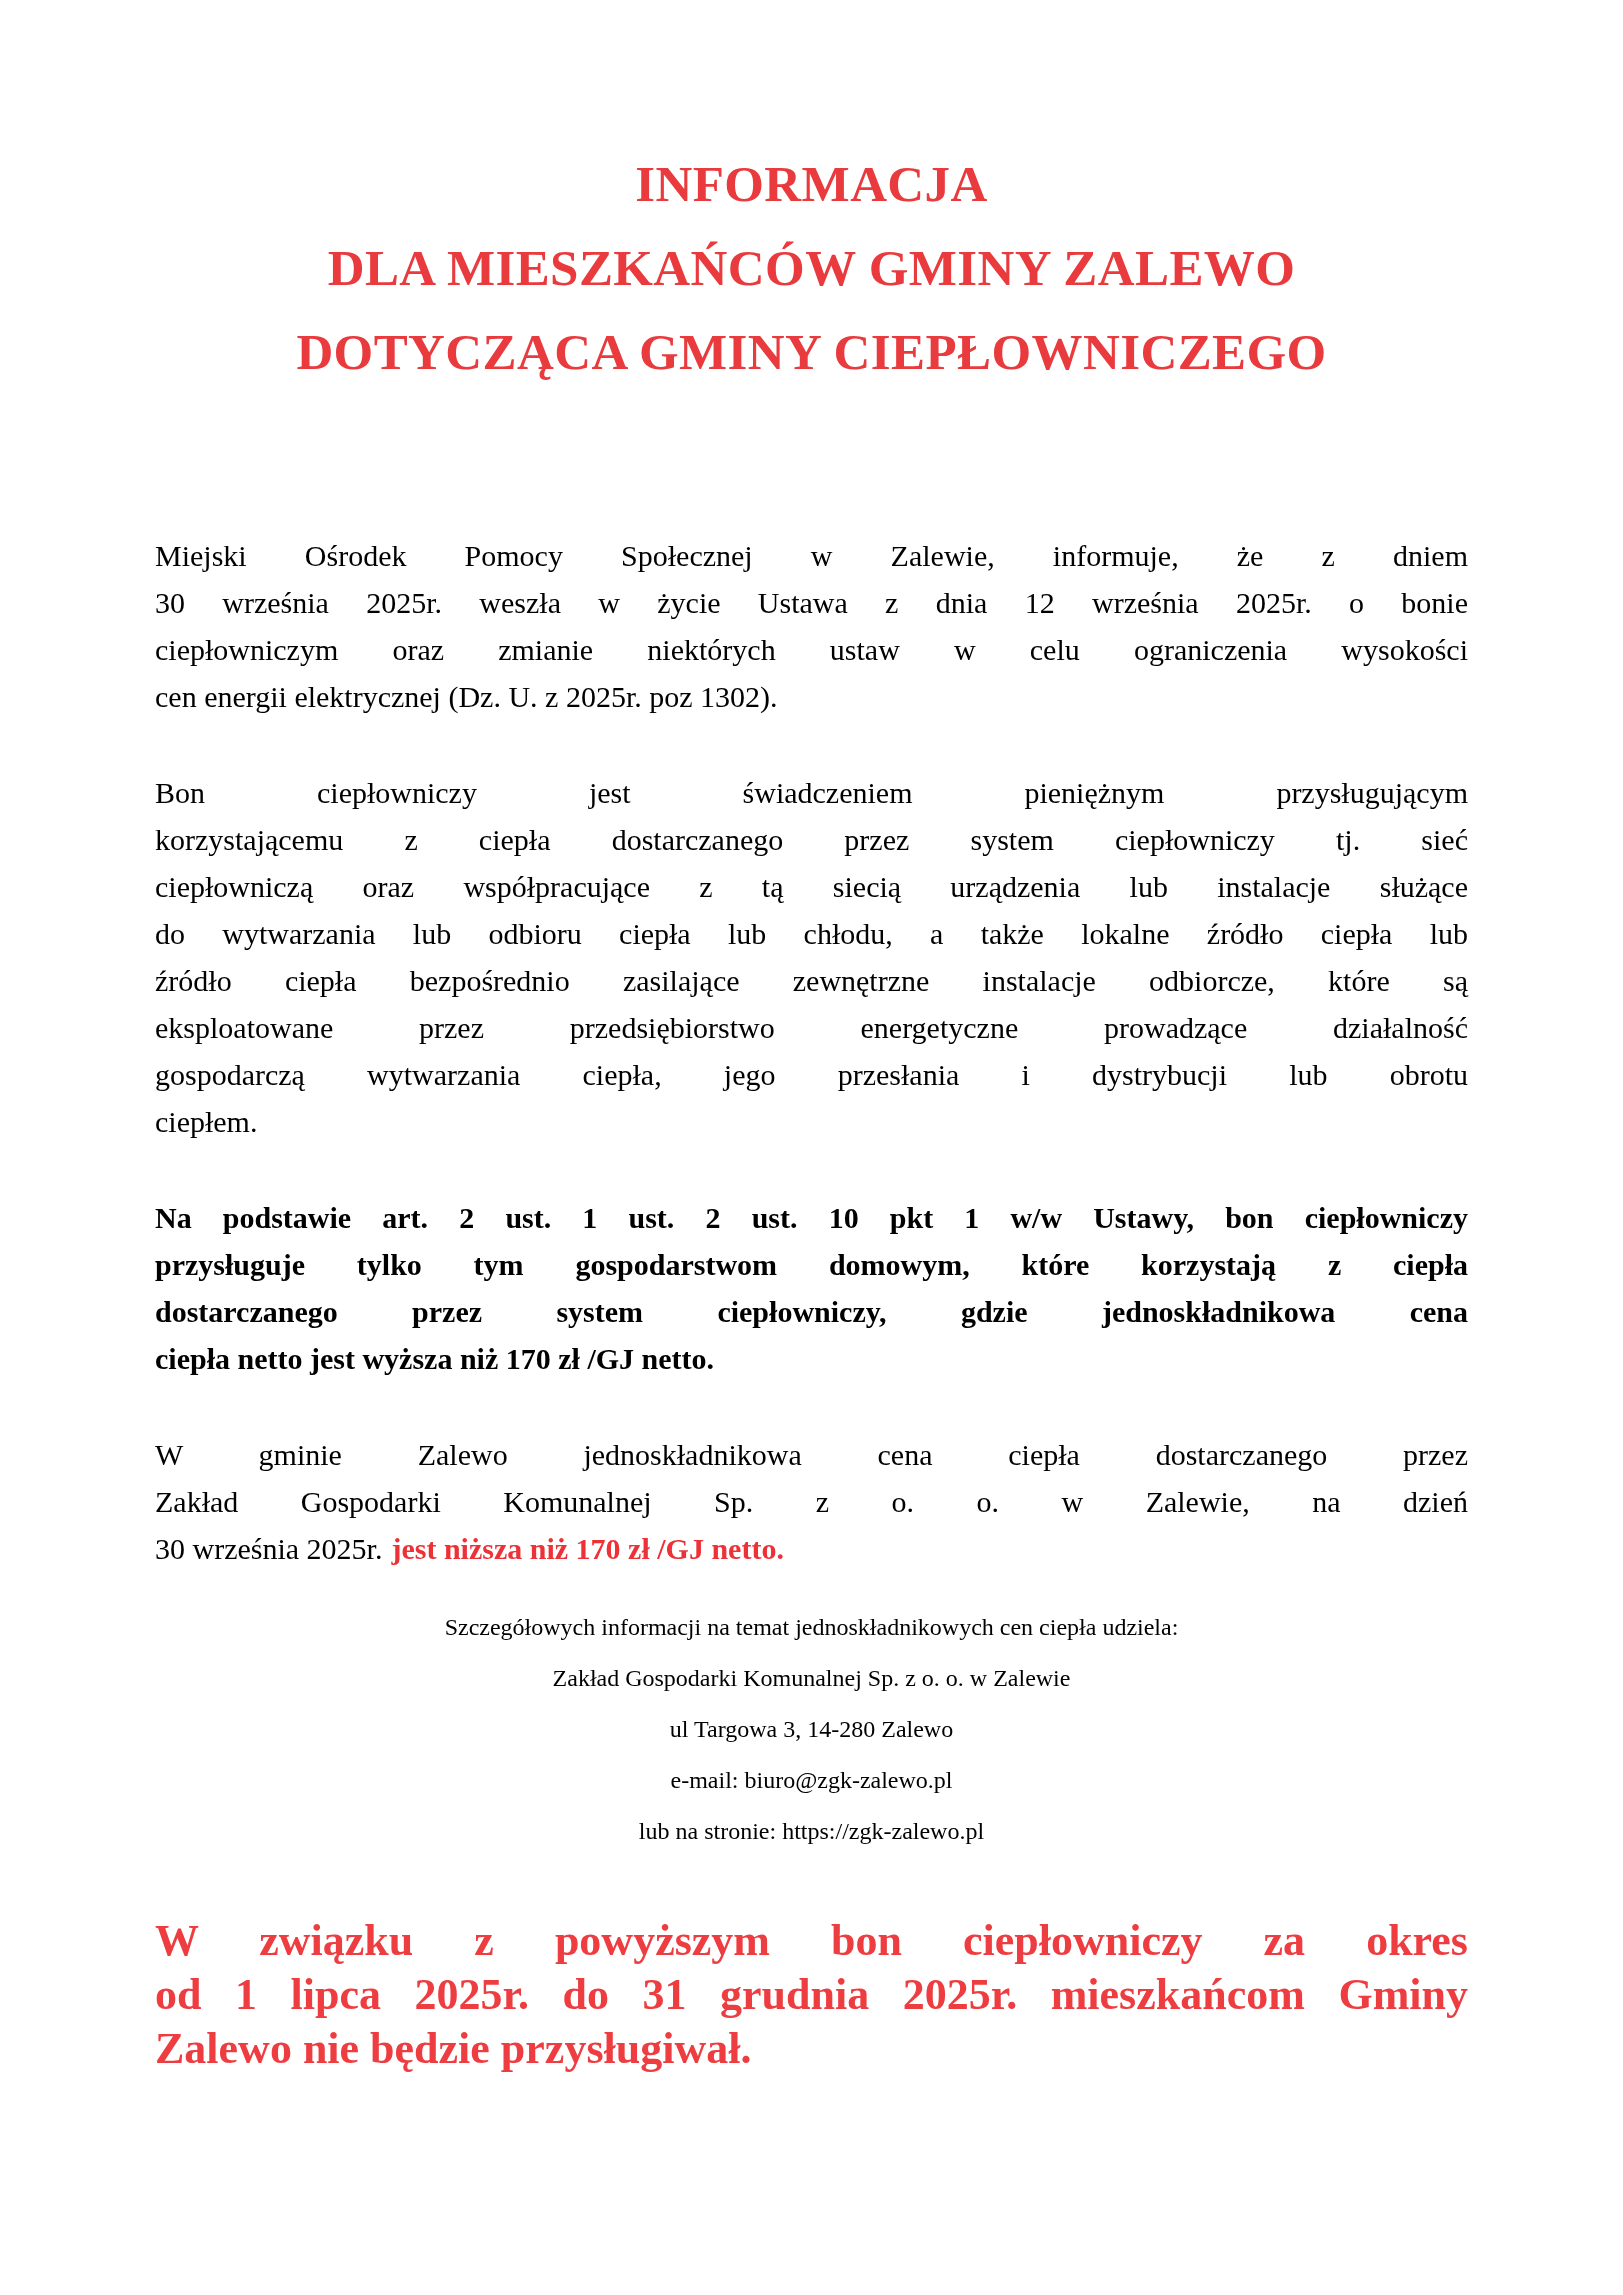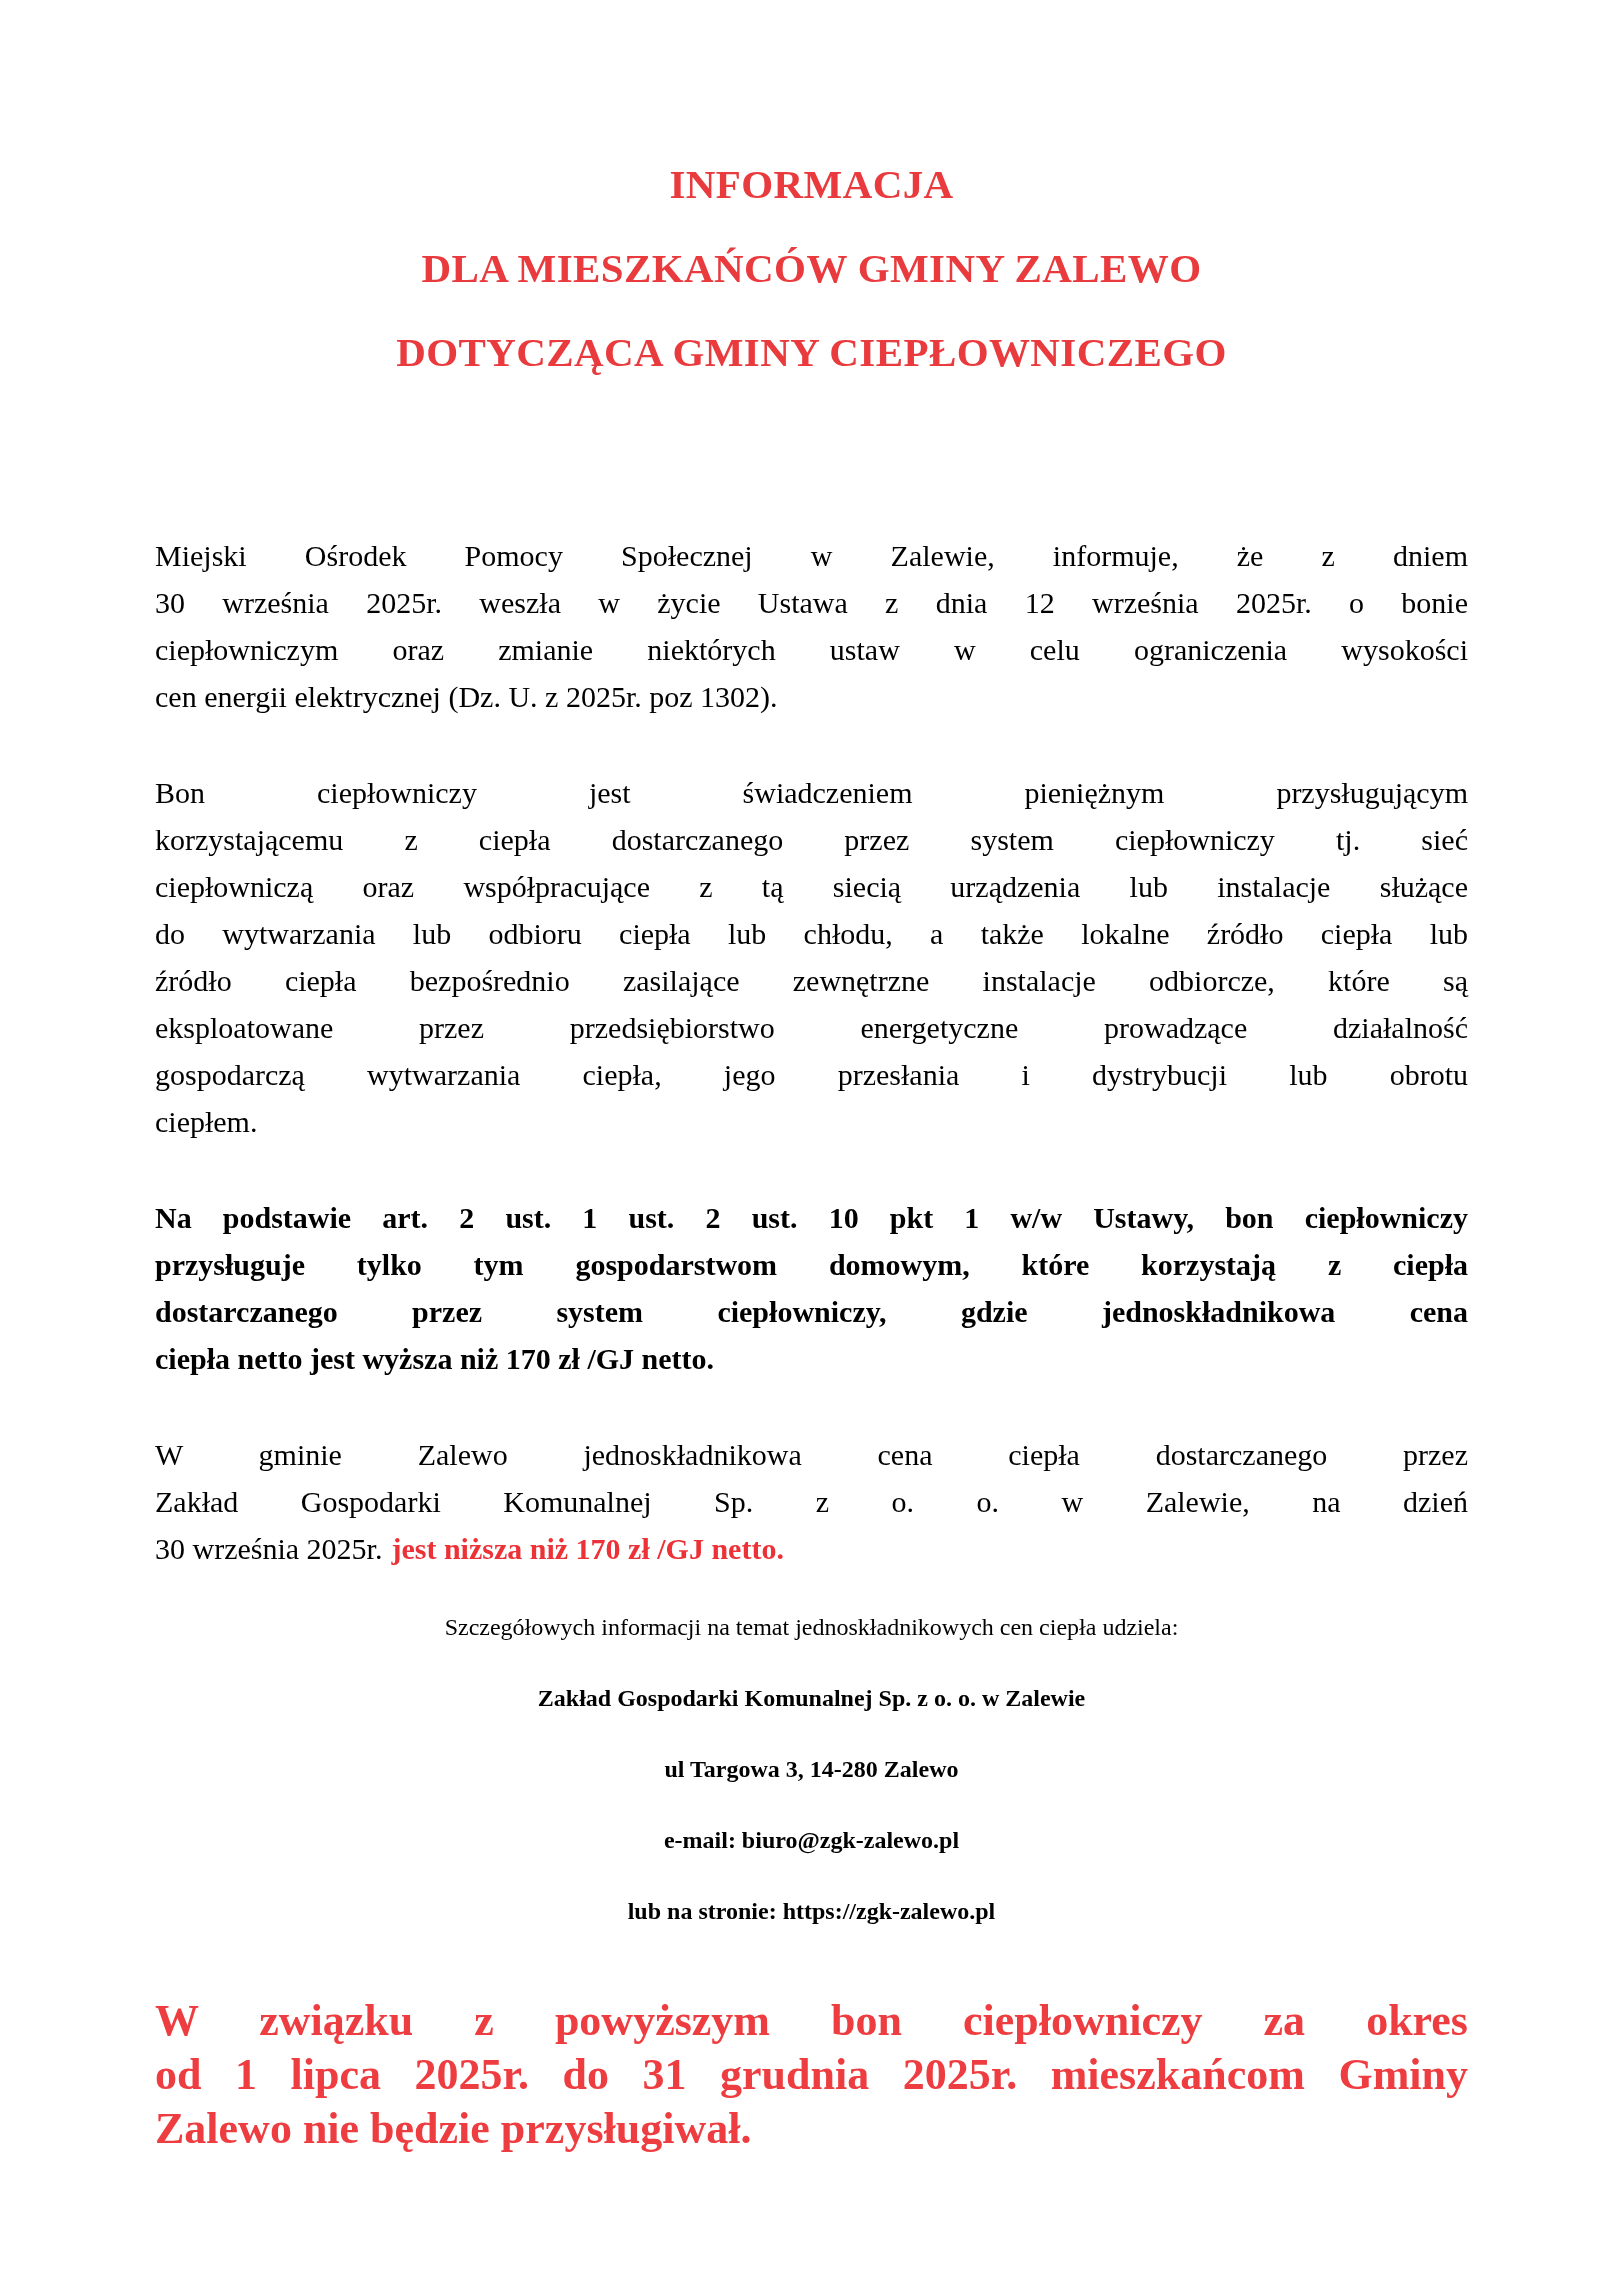--- a/index.html
+++ b/index.html
@@ -24,21 +24,21 @@
     padding:0 155px;
     overflow:hidden;
     hyphens:none;
   }
   
   .title-block{
     margin-top:142px;
     text-align:center;
   }
   .title-line{
-    font-size:41px;
+    font-size:51px;
     line-height:84px;
     font-weight:bold;
     color:var(--red-title);
     letter-spacing:0.4px;
   }
   
   .para{
     font-size:30px;
     line-height:47px;
     color:var(--ink);
@@ -60,21 +60,21 @@
     font-weight:bold;
     margin-left:0.3em;
   }
   
   .contact-block{
     margin-top:30px;
     text-align:center;
     font-size:24px;
     line-height:51px;
   }
-  .contact-line.bold{font-weight:bold;margin-top:20px;}
+  .contact-line.bold{font-weight:normal;}
   
   .footer-notice{
     margin-top:57px;
     font-size:44px;
     line-height:54px;
     font-weight:bold;
     color:var(--red-footer);
   }
   .footer-notice .jline{
     text-align:justify;

